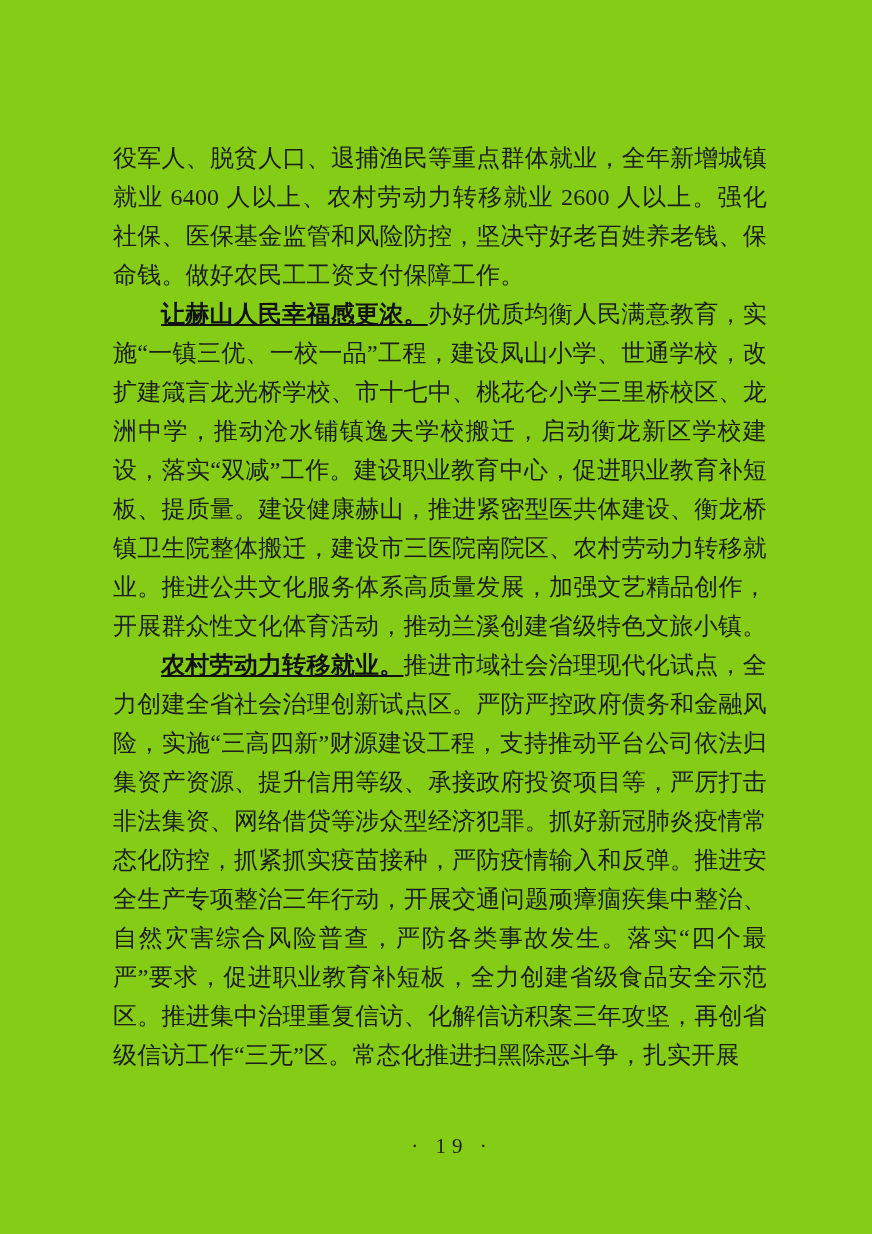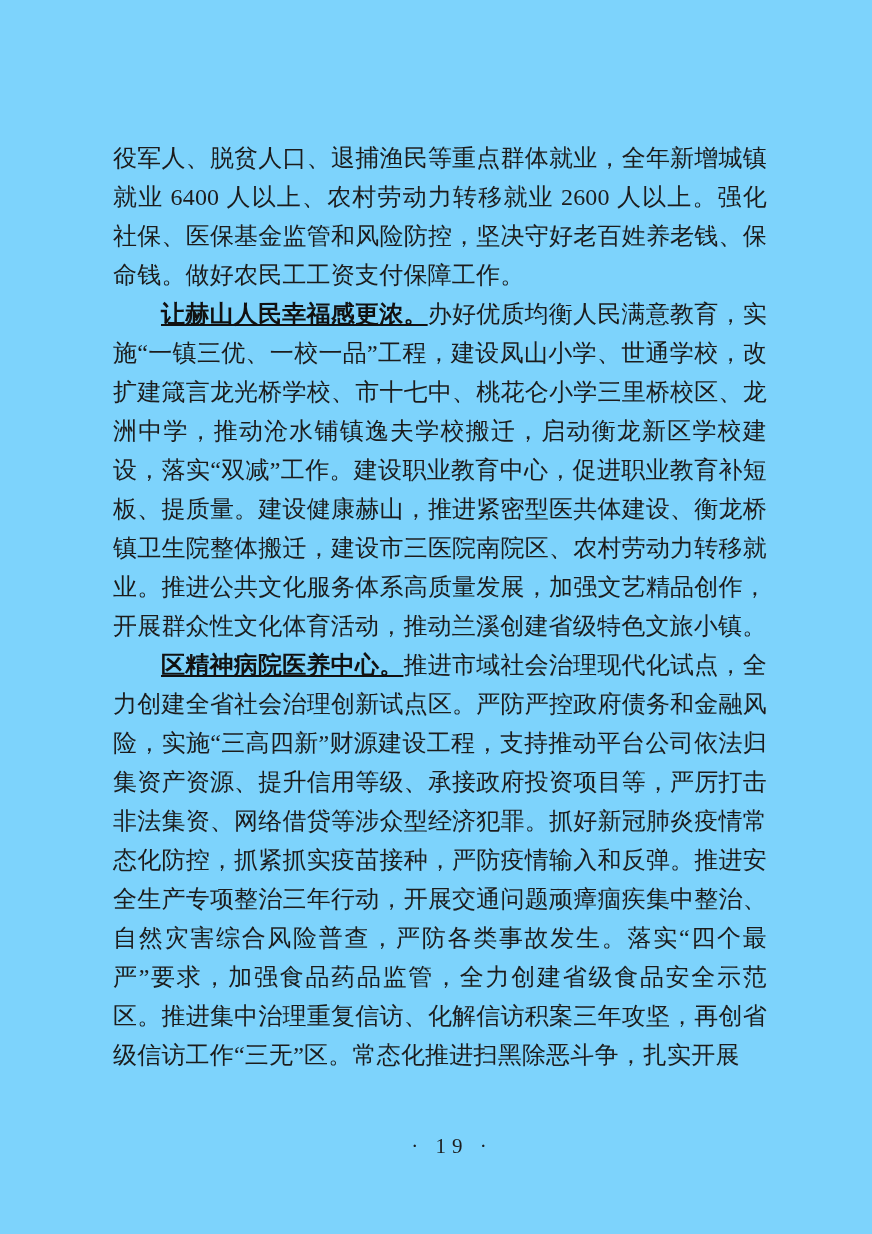--- a/index.html
+++ b/index.html
@@ -10,21 +10,21 @@
   body {
     width: 872px;
     height: 1234px;
     position: relative;
     overflow: hidden;
     font-family: "Liberation Serif", "DejaVu Serif", serif;
   }
   .page {
     position: absolute;
     inset: 0;
-    background: #7dd3fc;
+    background: #84cc16;
   }
   .doc-body {
     position: absolute;
     left: 113px;
     top: 139px;
     width: 654px;
     font-size: 24px;
     line-height: 39px;
     color: #1c1c1c;
     text-align: justify;
@@ -59,18 +59,18 @@
 </head>
 <body>
 
 <div class="page">
 
   <main class="doc-body">
   <p><span>役军人、脱贫人口、退捕渔民等重点群体就业，全年新增城镇就业 6400 人以上、农村劳动力转移就业 2600 人以上。强化社保、医保基金监管和风险防控，坚决守好老百姓养老钱、保命钱。做好农民工工资支付保障工作。</span></p>
 
   <p class="indent"><span class="lead">让赫山人民幸福感更浓。</span><span>办好优质均衡人民满意教育，实施“一镇三优、一校一品”工程，建设凤山小学、世通学校，改扩建箴言龙光桥学校、市十七中、桃花仑小学三里桥校区、龙洲中学，推动沧水铺镇逸夫学校搬迁，启动衡龙新区学校建设，落实“双减”工作。建设职业教育中心，促进职业教育补短板、提质量。建设健康赫山，推进紧密型医共体建设、衡龙桥镇卫生院整体搬迁，建设市三医院南院区、农村劳动力转移就业。推进公共文化服务体系高质量发展，加强文艺精品创作，开展群众性文化体育活动，推动兰溪创建省级特色文旅小镇。</span></p>
 
-  <p class="indent"><span class="lead">区精神病院医养中心。</span><span>推进市域社会治理现代化试点，全力创建全省社会治理创新试点区。严防严控政府债务和金融风险，实施“三高四新”财源建设工程，支持推动平台公司依法归集资产资源、提升信用等级、承接政府投资项目等，严厉打击非法集资、网络借贷等涉众型经济犯罪。抓好新冠肺炎疫情常态化防控，抓紧抓实疫苗接种，严防疫情输入和反弹。推进安全生产专项整治三年行动，开展交通问题顽瘴痼疾集中整治、自然灾害综合风险普查，严防各类事故发生。落实“四个最严”要求，加强食品药品监管，全力创建省级食品安全示范区。推进集中治理重复信访、化解信访积案三年攻坚，再创省级信访工作“三无”区。常态化推进扫黑除恶斗争，扎实开展</span></p>
+  <p class="indent"><span class="lead">农村劳动力转移就业。</span><span>推进市域社会治理现代化试点，全力创建全省社会治理创新试点区。严防严控政府债务和金融风险，实施“三高四新”财源建设工程，支持推动平台公司依法归集资产资源、提升信用等级、承接政府投资项目等，严厉打击非法集资、网络借贷等涉众型经济犯罪。抓好新冠肺炎疫情常态化防控，抓紧抓实疫苗接种，严防疫情输入和反弹。推进安全生产专项整治三年行动，开展交通问题顽瘴痼疾集中整治、自然灾害综合风险普查，严防各类事故发生。落实“四个最严”要求，促进职业教育补短板，全力创建省级食品安全示范区。推进集中治理重复信访、化解信访积案三年攻坚，再创省级信访工作“三无”区。常态化推进扫黑除恶斗争，扎实开展</span></p>
 </main>
 
   <div class="page-number">· 19 ·</div>
 
 </div>
 
 </body></html>

